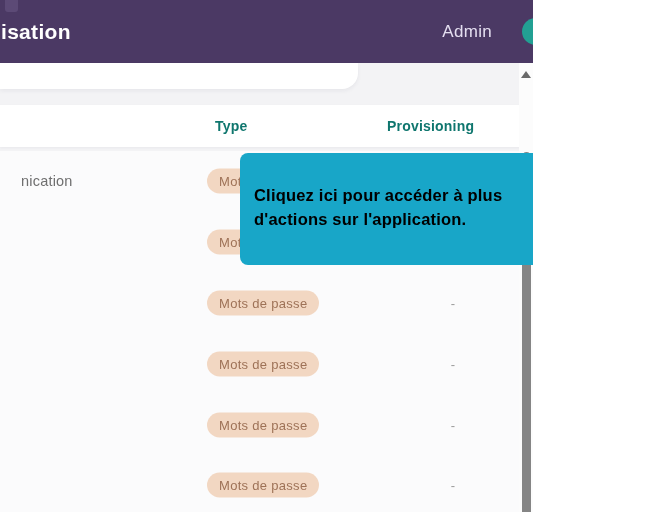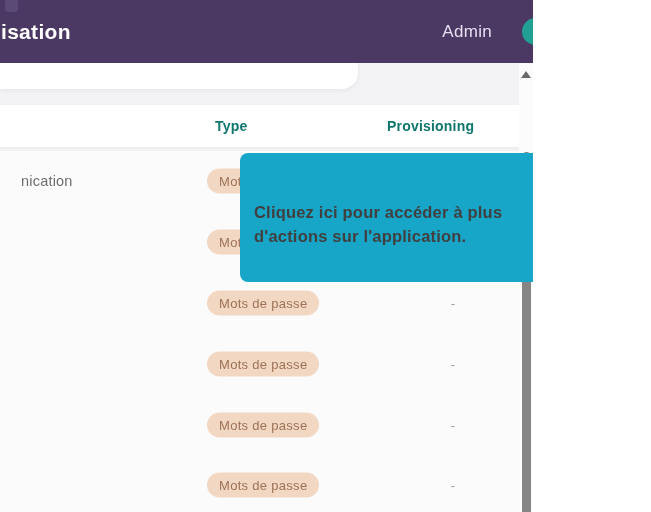--- a/index.html
+++ b/index.html
@@ -78,22 +78,22 @@
   .dots{display:flex;flex-direction:column;gap:3px;align-items:center;}
   .dots i{display:block;width:3px;height:3px;border-radius:50%;background:#707070;}
   .kebab-highlight{
     left:556px;width:42px;height:42px;box-sizing:border-box;
     border:3px solid #18a6c8;border-radius:13px;background:#ffffff;
     display:flex;align-items:center;justify-content:center;cursor:pointer;padding:0;
   }
   
   .tooltip{
     position:absolute;left:240px;top:153px;width:302px;box-sizing:border-box;
-    background:#18a6c8;color:#404040;border-radius:8px;
-    padding:25px 14px 10px 14px;font-size:16.5px;font-weight:700;line-height:1.42;
+    background:#18a6c8;color:#000000;border-radius:8px;
+    padding:8px 14px 10px 14px;font-size:16.5px;font-weight:700;line-height:1.42;
     letter-spacing:.2px;white-space:pre-line;z-index:5;
   }
   .tooltip .arrow{
     position:absolute;right:-11px;top:50%;transform:translateY(-50%);
     width:0;height:0;border-top:12px solid transparent;border-bottom:12px solid transparent;
     border-left:12px solid #18a6c8;
   }
   
   .scrollbar{
     position:absolute;right:0;top:63px;width:14px;height:449px;

